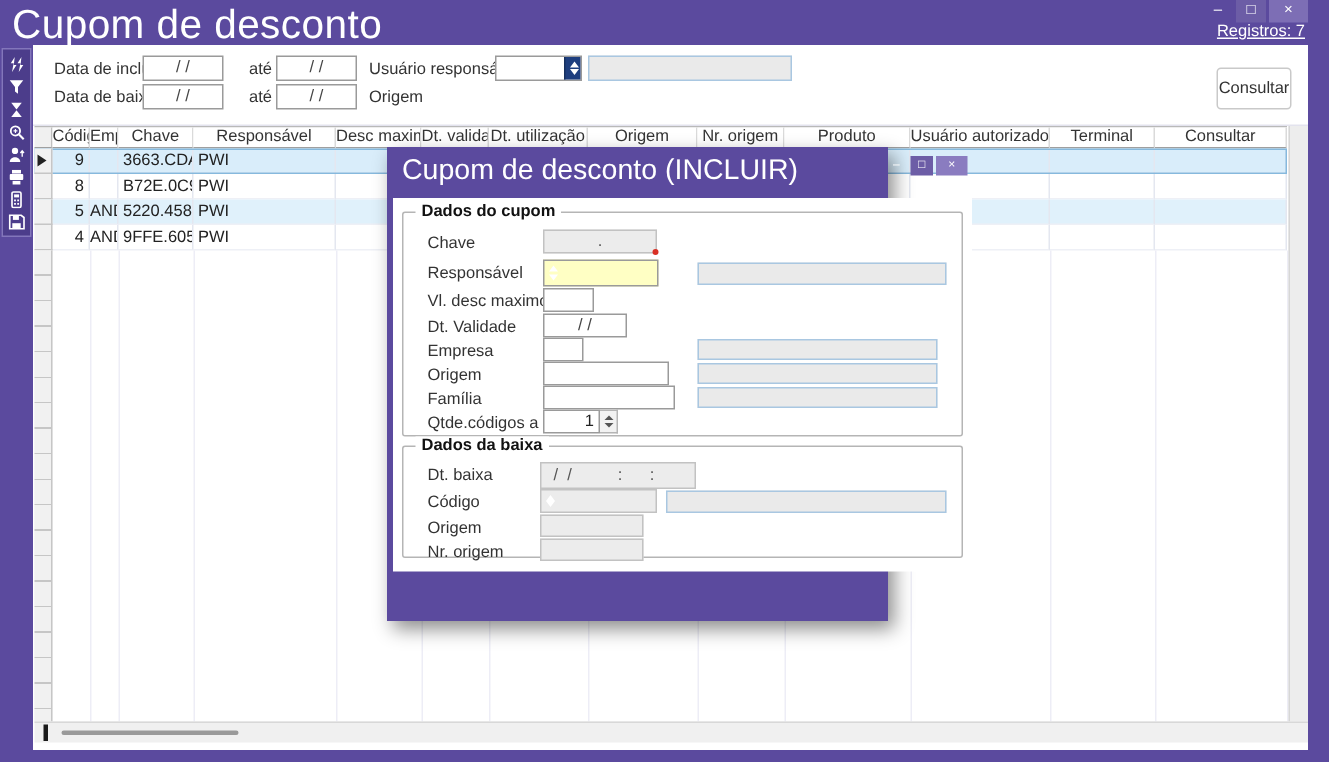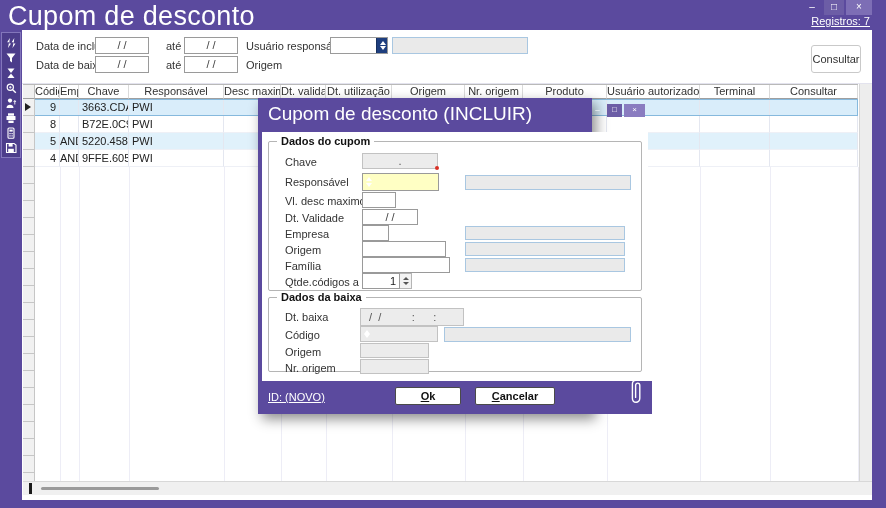--- a/index.html
+++ b/index.html
@@ -363,27 +363,13 @@
       <div class="dfield dro" style="left:175px; top:29px; width:187px; height:15px;"></div>
 
       <span class="dfl" style="left:16px; top:48px;">Origem</span>
       <div class="dfield dgray" style="left:91px; top:45px; width:69px; height:15px;"></div>
 
       <span class="dfl" style="left:16px; top:64px;">Nr. origem</span>
       <div class="dfield dgray" style="left:91px; top:61px; width:69px; height:15px;"></div>
     </div>
   </div>
 
-  <div class="abs dlg-footer">
-    <a class="id-link">ID: (NOVO)</a>
-    <div class="dbtn btn-ok">
-      <span class="btn-text">Ok</span>
-    </div>
-    <div class="dbtn btn-cancel">
-      <span class="btn-text">Cancelar</span>
-    </div>
-    <span class="clip">
-      <svg width="16" height="32" viewBox="0 0 16 32">
-          <path d="M8 3.2C5.6 3.2 4.4 4.8 4.4 7v14.2c0 5.4 7.4 5.4 7.4 0V8.4c0-3-4.2-3-4.2 0v12" stroke="#fff" stroke-width="1.4" fill="none" stroke-linecap="round"></path>
-        </svg>
-    </span>
-  </div>
 </div>
 
 </body></html>

